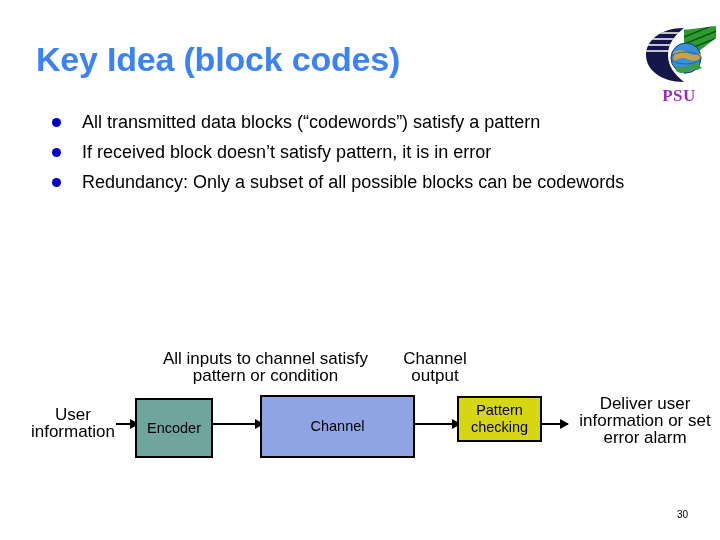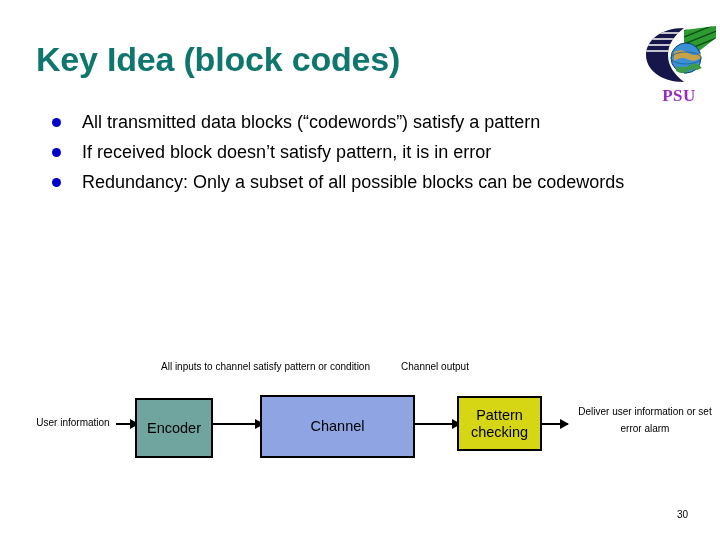--- a/index.html
+++ b/index.html
@@ -82,25 +82,24 @@
   
   #diagram {
     position: absolute;
     left: 0;
     top: 340px;
     width: 720px;
     height: 135px;
   }
   .dg-label {
     position: absolute;
-    font-size: 10px;
+    font-size: 17px;
     line-height: 17px;
     color: #000000;
     text-align: center;
-    margin-top: 8px;
   }
   .dg-box {
     position: absolute;
     border: 2px solid #000000;
     box-sizing: border-box;
     display: flex;
     align-items: center;
     justify-content: center;
     text-align: center;
     font-size: 14.5px;
@@ -109,21 +108,21 @@
   }
   #box-encoder {
     left: 135px; top: 58px; width: 78px; height: 60px;
     background: #6FA49F;
   }
   #box-channel {
     left: 260px; top: 55px; width: 155px; height: 63px;
     background: #8FA4E3;
   }
   #box-pattern {
-    left: 457px; top: 56px; width: 85px; height: 55px;
+    left: 457px; top: 56px; width: 85px; height: 46px;
     background: #D7D615;
   }
 
   .dg-arrow {
     position: absolute;
     height: 2px;
     background: #000000;
   }
   .dg-arrow::after {
     content: "";
@@ -159,21 +158,21 @@
     position: absolute;
     right: 32px;
     bottom: 20px;
     font-size: 10px;
     color: #000000;
   }
 </style>
 </head>
 <body>
 
-<div id="slide-title" style="color: #0f766e;">Key Idea (block codes)</div>
+<div id="slide-title" style="color: #3b82f6;">Key Idea (block codes)</div>
 
 <div id="psu-logo">
   <svg width="74" height="62" viewBox="0 0 74 62" xmlns="http://www.w3.org/2000/svg">
     <defs>
       <clipPath id="crescentClip">
         <path d="M40 4 C16 4 2 17 2 31 C2 45 16 58 40 58 C30 50 24 42 24 31 C24 20 30 12 40 4 Z"></path>
       </clipPath>
       <clipPath id="rayClip">
         <path d="M40 6 L72 2 L72 14 L46 34 L58 44 L40 50 Z"></path>
       </clipPath>

